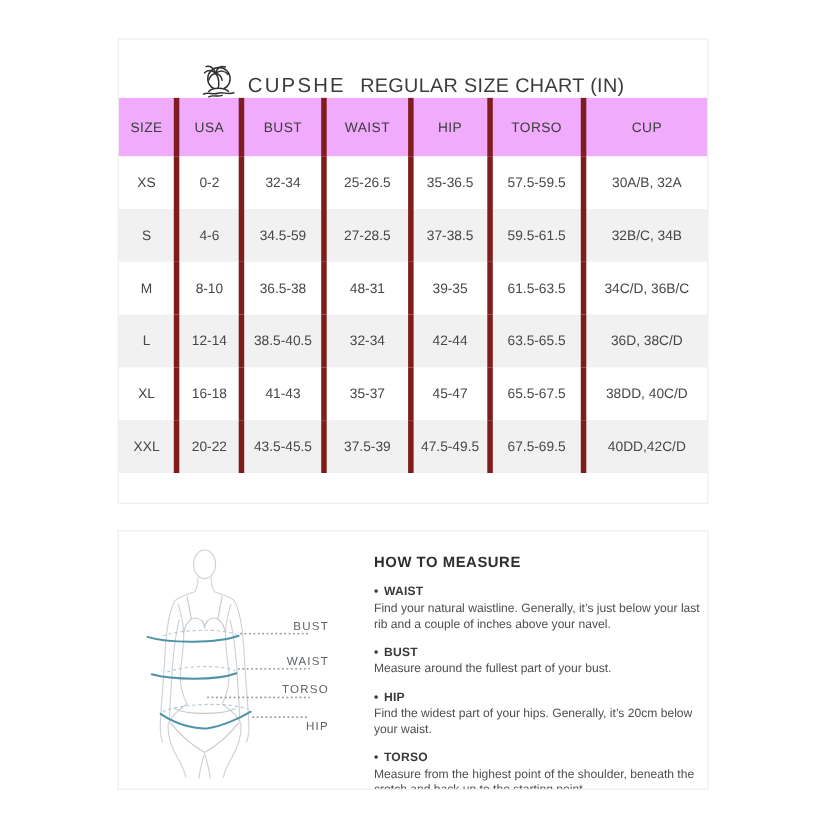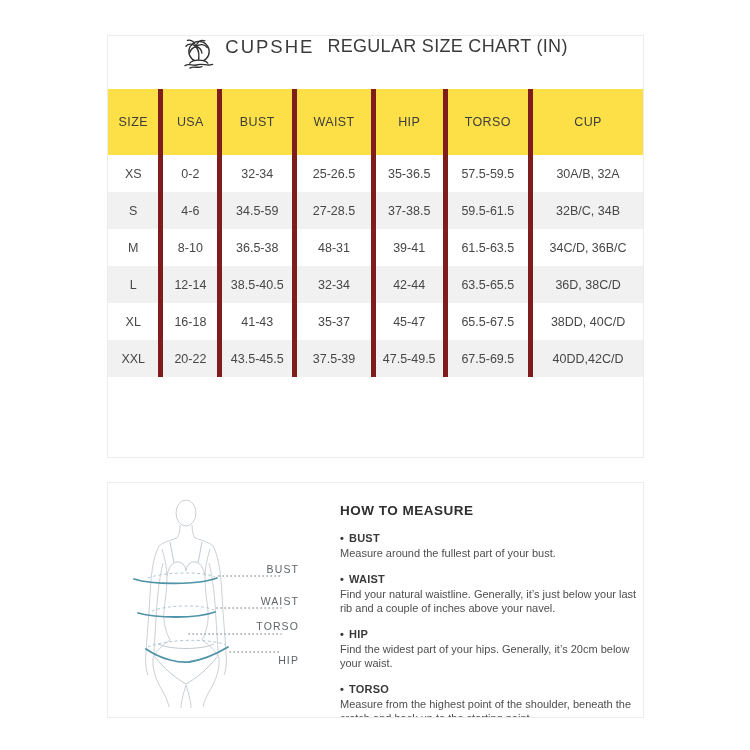--- a/index.html
+++ b/index.html
@@ -7,34 +7,34 @@
     width:750px;height:750px;position:relative;background:#ffffff;
     font-family:"Liberation Sans",sans-serif;color:#454545;
   }
   .card{
     position:absolute;left:107px;width:537px;background:#fff;
     border:1px solid #ececec;box-sizing:border-box;
   }
   #table-card{top:35px;height:423px;overflow:hidden;}
   #measure-card{top:482px;height:236px;overflow:hidden;}
 
-  .title-row{height:53px;display:flex;align-items:flex-start;justify-content:center;}
+  .title-row{height:53px;display:flex;align-items:flex-end;justify-content:center;}
   .logo{margin-right:8px;margin-top:2px;}
   .brand{font-size:18.5px;letter-spacing:2px;color:#3b3b3b;font-weight:500;}
   .title-text{font-size:18px;letter-spacing:0.3px;color:#3b3b3b;font-weight:500;margin-left:13px;}
 
   table{width:100%;border-collapse:collapse;table-layout:fixed;}
   th,td{
     text-align:center;vertical-align:middle;padding:0;
     font-size:12.5px;color:#474747;font-weight:400;
     border-left:5px solid #7f1d1d;
   }
   th:first-child,td:first-child{border-left:none;}
-  thead th{height:66px;background:#fde047;color:#3c3c3c;letter-spacing:0.4px;font-weight:500;}
-  tbody td{height:37px;}
+  thead th{height:53px;background:#f0abfc;color:#3c3c3c;letter-spacing:0.4px;font-weight:500;}
+  tbody td{height:48px;}
   tbody tr:nth-child(even){background:#f1f1f1;}
 
   .figure-svg{position:absolute;left:10px;top:0;}
   .outline{fill:none;stroke:#ccd1d6;stroke-width:1;}
   .suit{fill:none;stroke:#c2cad0;stroke-width:1;}
   .teal{fill:none;stroke:#4e93a8;stroke-width:1.8;stroke-linecap:round;}
   .dashed{fill:none;stroke:#b4c8d2;stroke-width:1;stroke-dasharray:3 2.5;}
   .dotted{fill:none;stroke:#9aa0a6;stroke-width:1.6;stroke-dasharray:0.4 3.6;stroke-linecap:round;}
   .flabel{font-size:10.5px;letter-spacing:1.1px;fill:#5f6468;font-family:"Liberation Sans",sans-serif;}
 
@@ -109,21 +109,21 @@
           <td>27-28.5</td>
           <td>37-38.5</td>
           <td>59.5-61.5</td>
           <td>32B/C, 34B</td>
         </tr>
         <tr>
           <td>M</td>
           <td>8-10</td>
           <td>36.5-38</td>
           <td>48-31</td>
-          <td>39-41</td>
+          <td>39-35</td>
           <td>61.5-63.5</td>
           <td>34C/D, 36B/C</td>
         </tr>
         <tr>
           <td>L</td>
           <td>12-14</td>
           <td>38.5-40.5</td>
           <td>32-34</td>
           <td>42-44</td>
           <td>63.5-65.5</td>
@@ -200,30 +200,30 @@
       <text class="flabel" x="181" y="90" text-anchor="end">BUST</text>
       <text class="flabel" x="181" y="122" text-anchor="end">WAIST</text>
       <text class="flabel" x="181" y="147" text-anchor="end">TORSO</text>
       <text class="flabel" x="181" y="181" text-anchor="end">HIP</text>
     </svg>
 
     <div class="instructions">
       <h2 class="measure-heading">HOW TO MEASURE</h2>
 
       <div class="m-item">
+        <div class="m-label"><span class="bullet">•</span><span>WAIST</span></div>
+        <p class="m-text">Find your natural waistline. Generally, it’s just below your last rib and a couple of inches above your navel.</p>
+      </div>
+
+      <div class="m-item">
         <div class="m-label"><span class="bullet">•</span><span>BUST</span></div>
         <p class="m-text">Measure around the fullest part of your bust.</p>
       </div>
 
       <div class="m-item">
-        <div class="m-label"><span class="bullet">•</span><span>WAIST</span></div>
-        <p class="m-text">Find your natural waistline. Generally, it’s just below your last rib and a couple of inches above your navel.</p>
-      </div>
-
-      <div class="m-item">
         <div class="m-label"><span class="bullet">•</span><span>HIP</span></div>
         <p class="m-text">Find the widest part of your hips. Generally, it’s 20cm below your waist.</p>
       </div>
 
       <div class="m-item">
         <div class="m-label"><span class="bullet">•</span><span>TORSO</span></div>
         <p class="m-text">Measure from the highest point of the shoulder, beneath the crotch and back up to the starting point.</p>
       </div>
     </div>
   </section>

